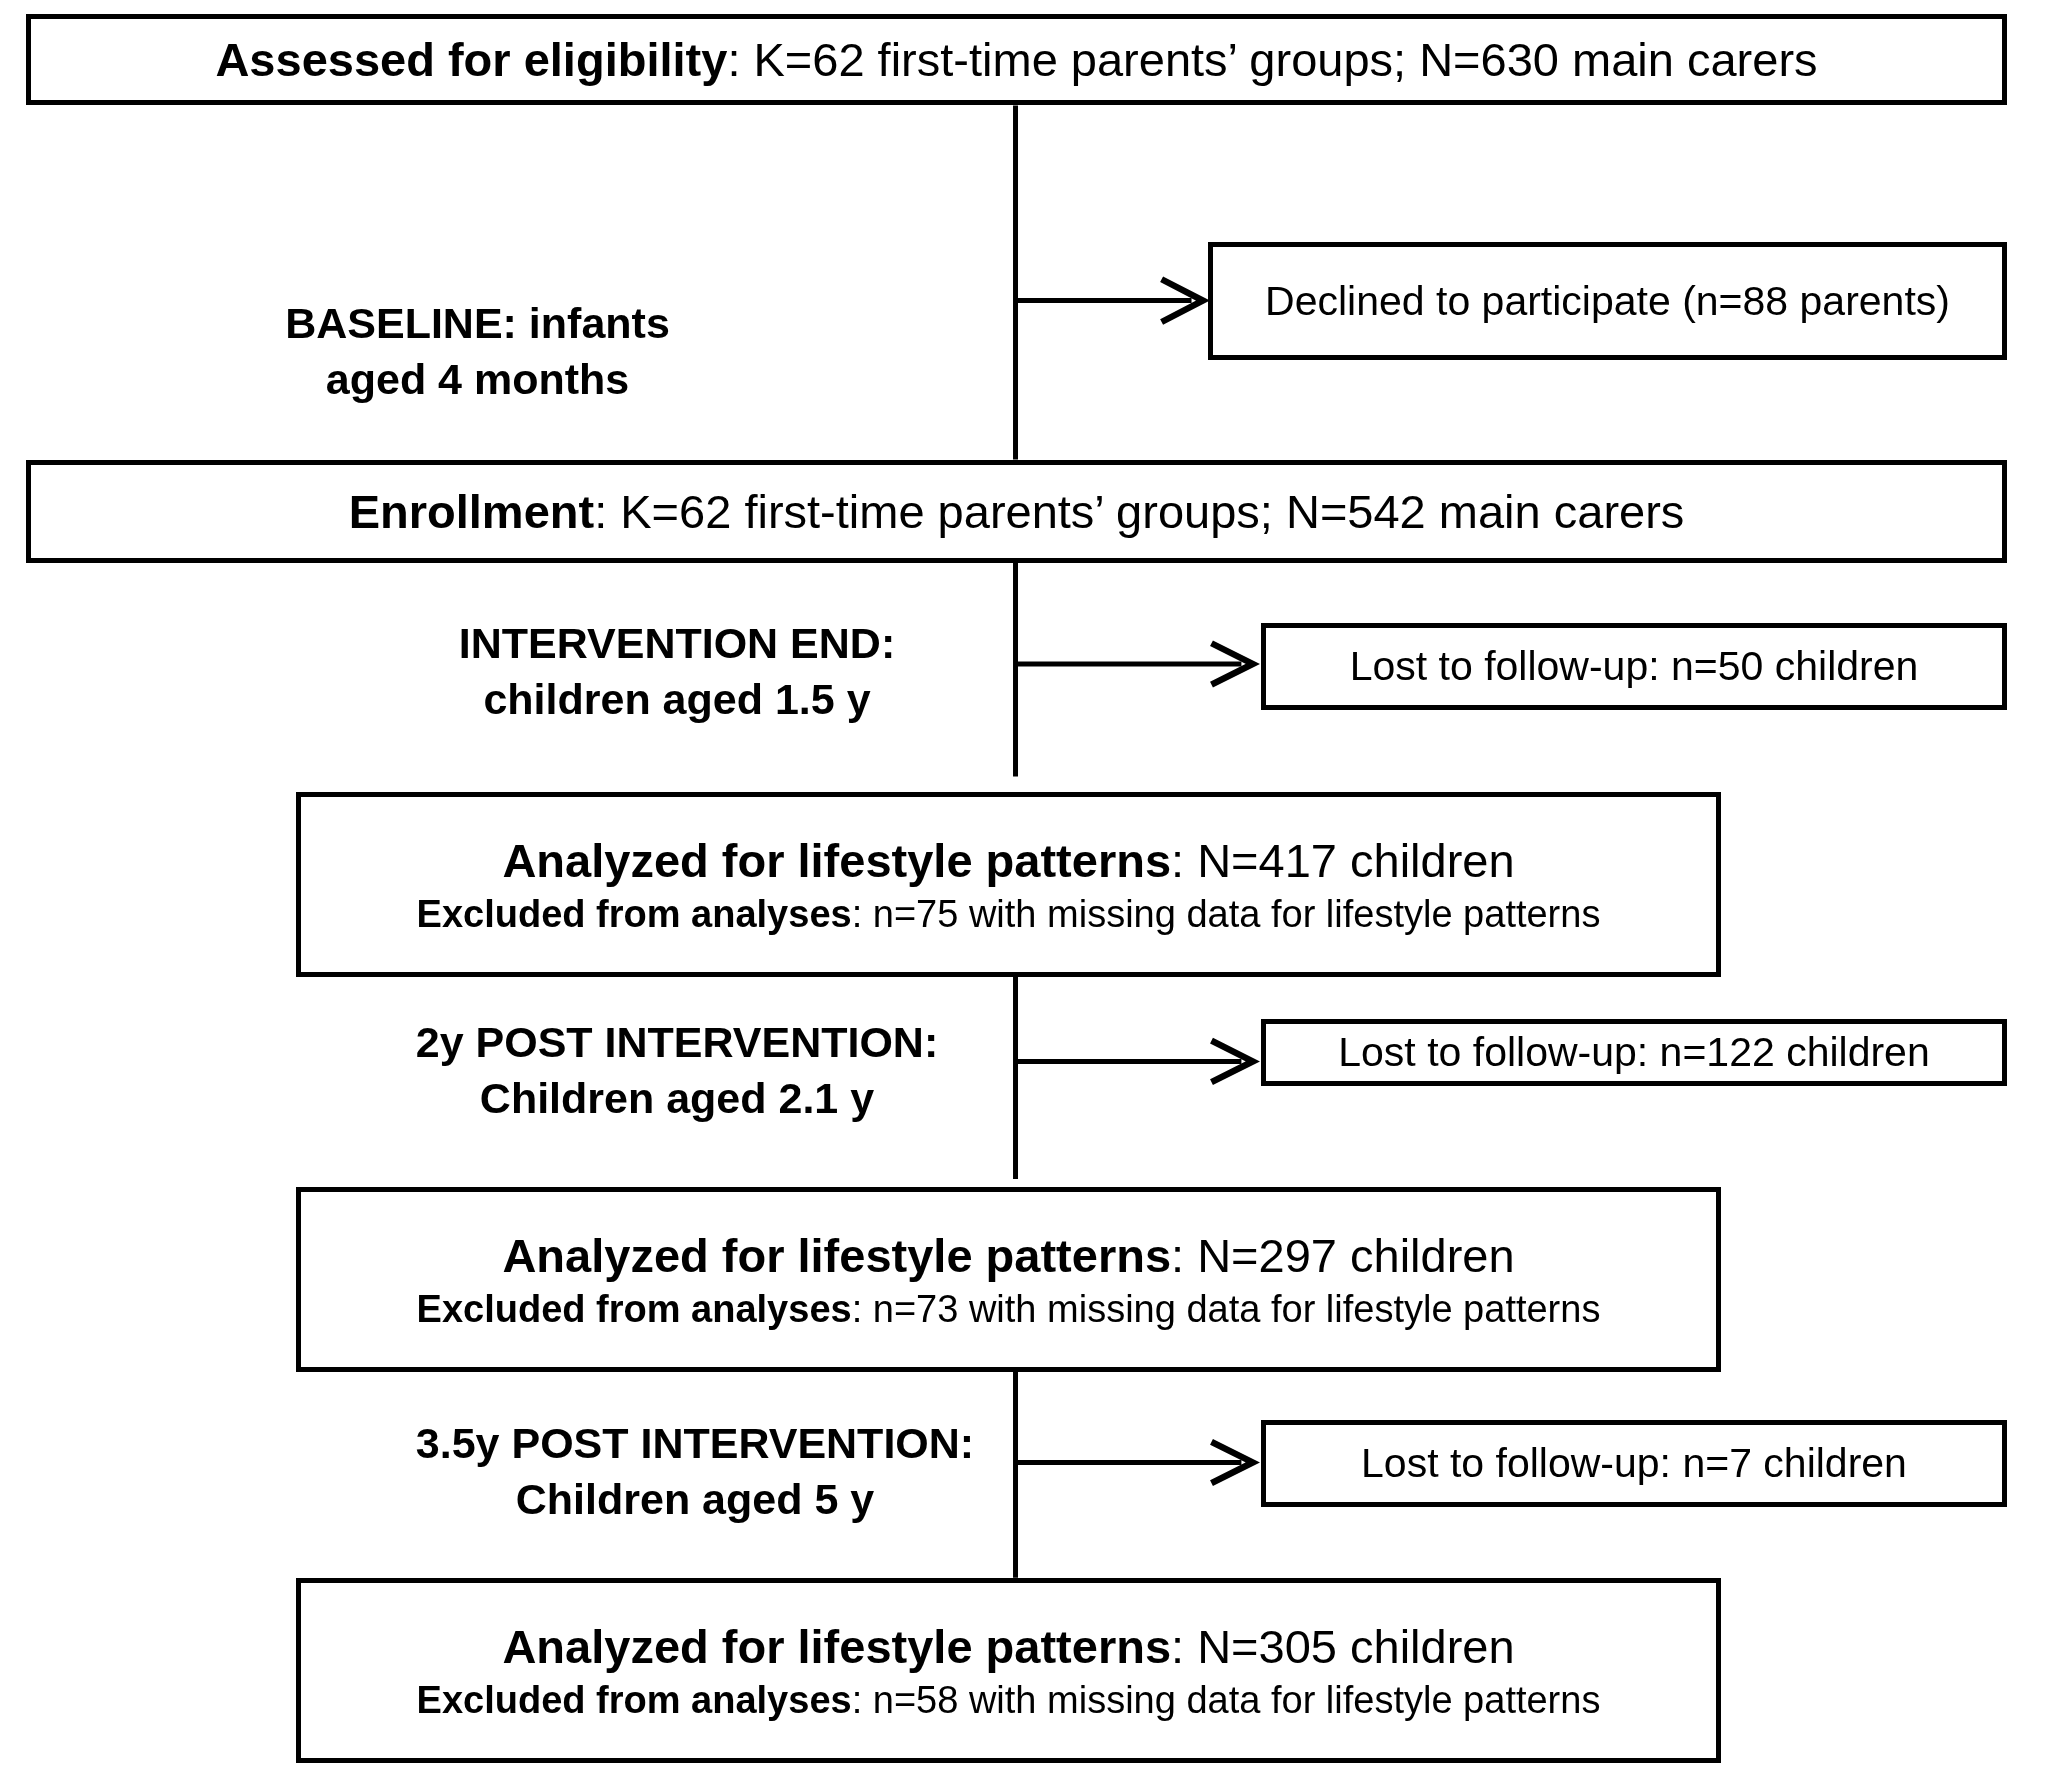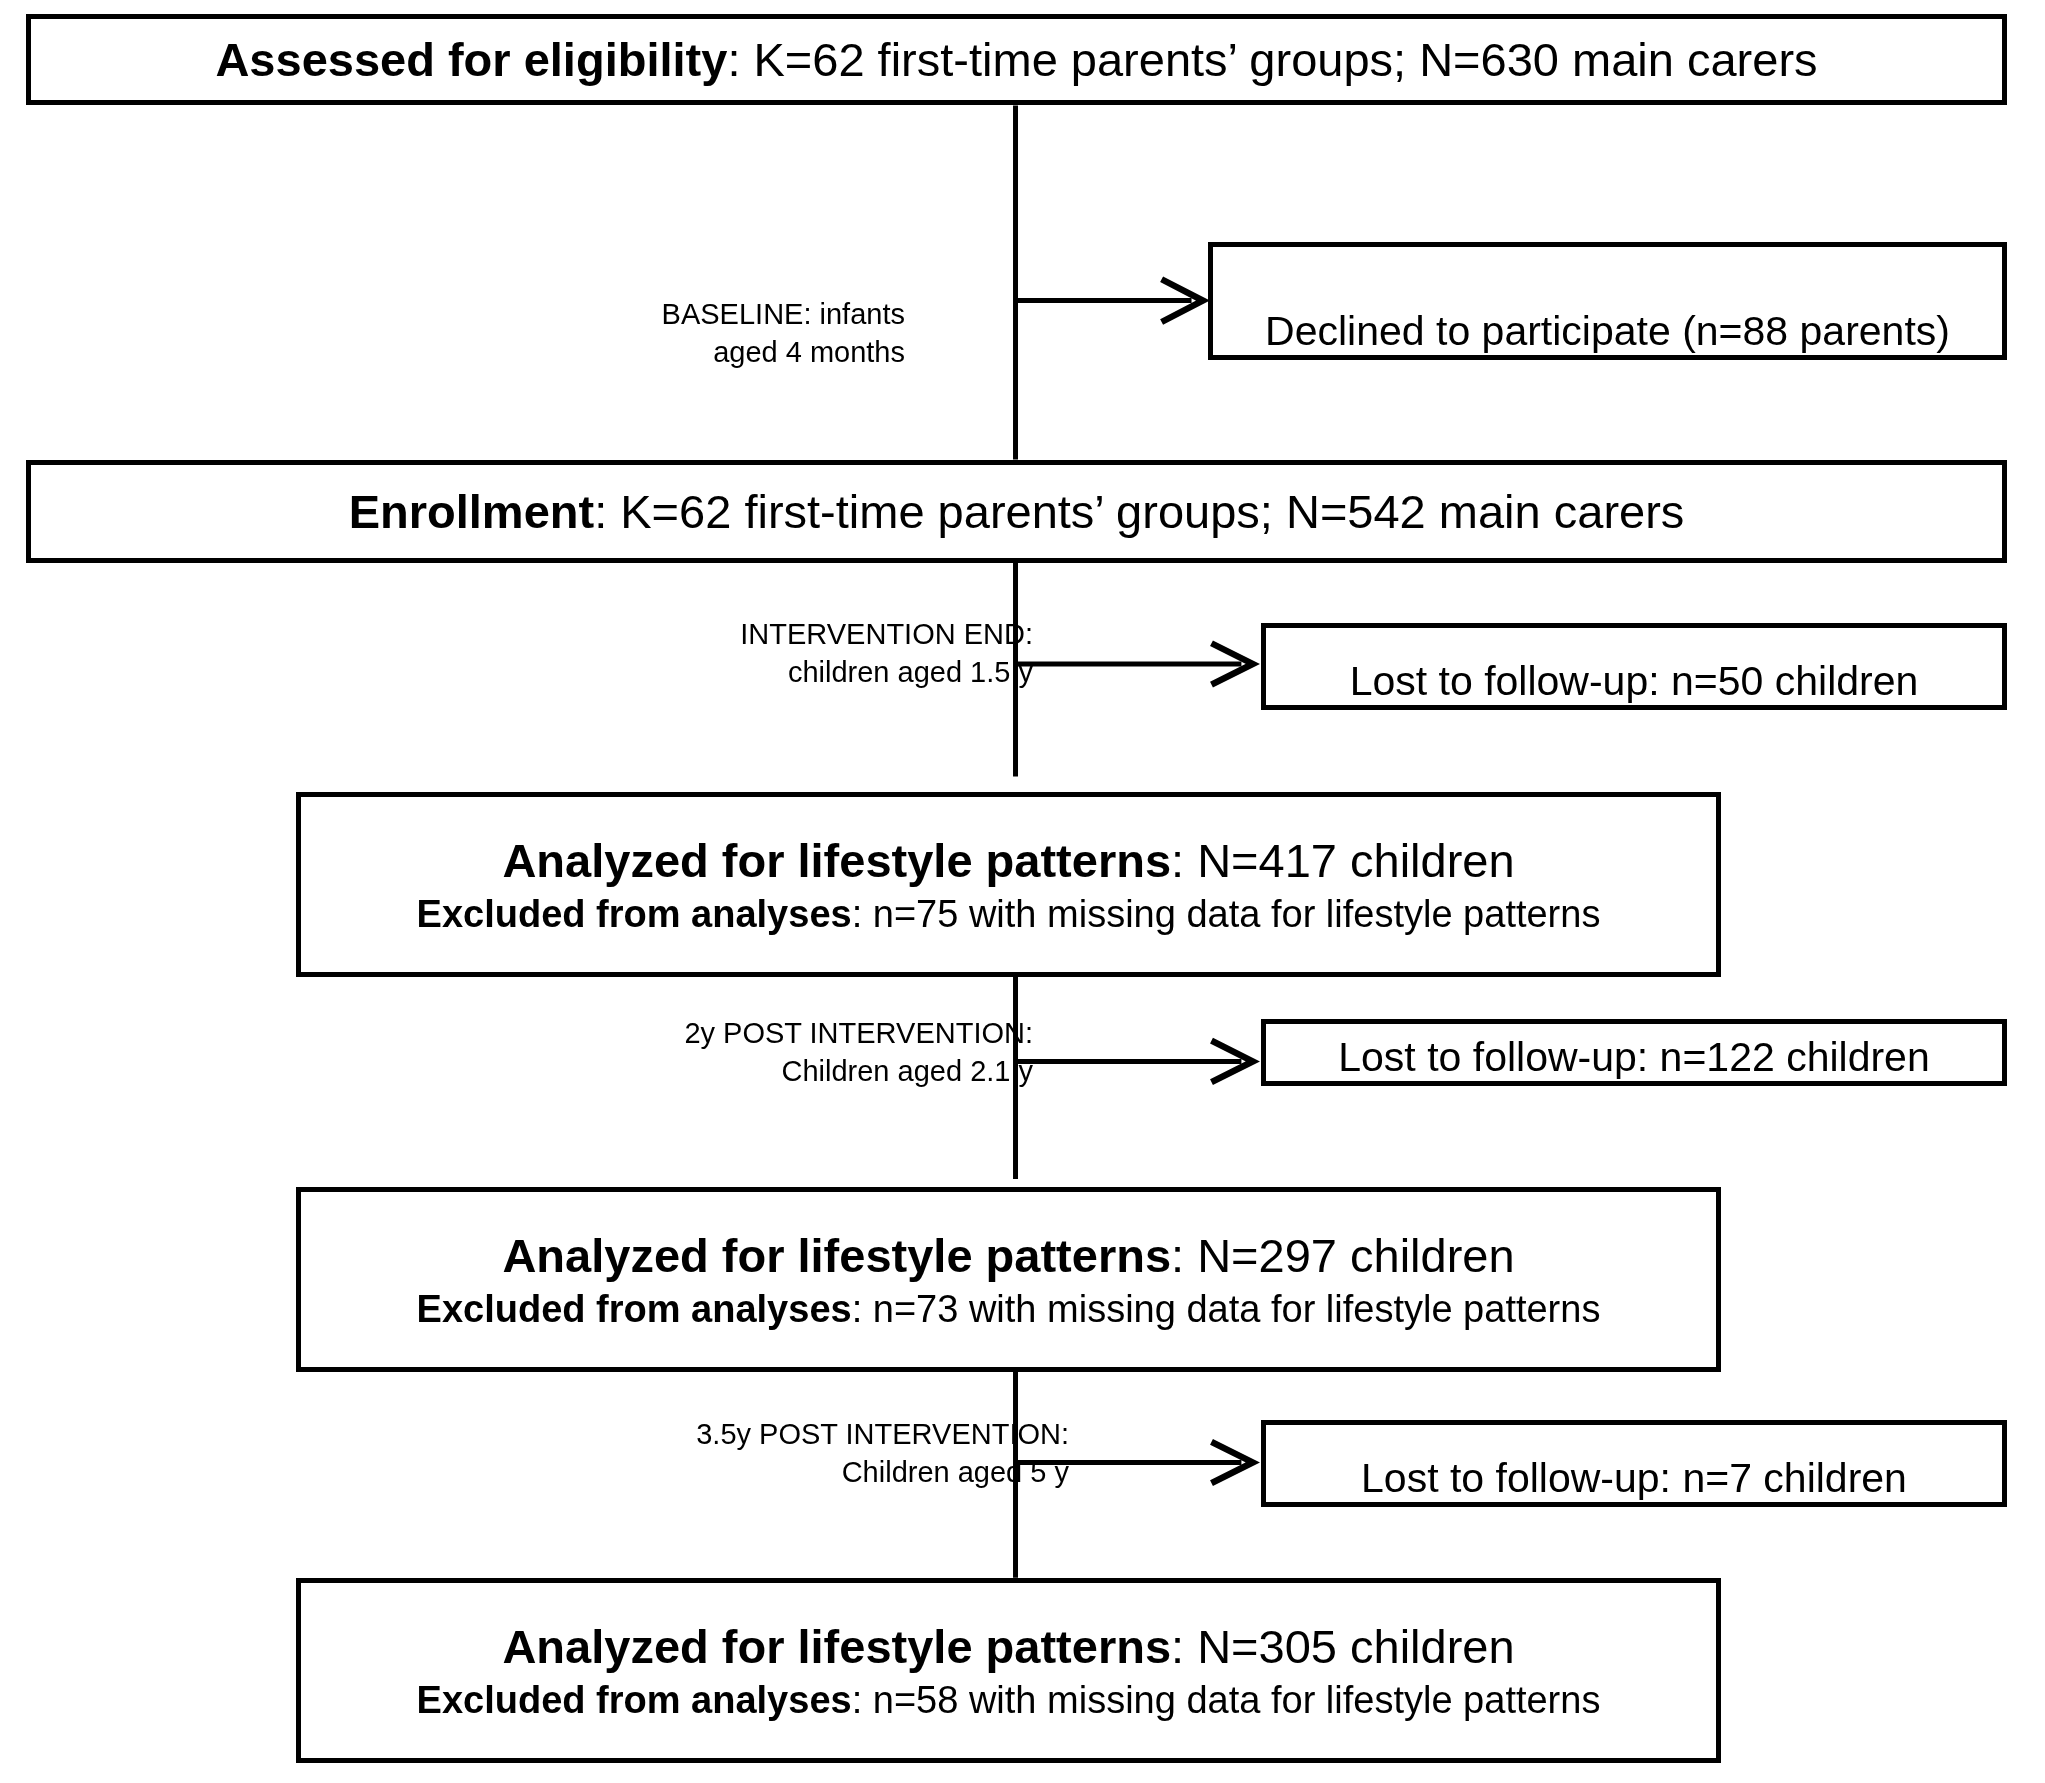--- a/index.html
+++ b/index.html
@@ -29,40 +29,39 @@
     z-index: 3;
   }
   .box .line1,
   .box .line2 {
     display: block;
     width: 100%;
     white-space: nowrap;
   }
   .stage-label {
     position: absolute;
-    text-align: right;
+    text-align: center;
     line-height: 1.30;
-    font-size: 29px;
-    font-weight: 400;
+    font-size: 43px;
+    font-weight: 700;
     white-space: pre-line;
     z-index: 2;
   }
   
   .headline {
     font-size: 47px;
     font-weight: 400;
   }
   .headline b {
     font-weight: 700;
   }
   
   .sidebox {
     font-size: 41px;
     font-weight: 400;
-    justify-content: flex-end;
   }
   
   .analysis .line1 {
     font-size: 47px;
     font-weight: 400;
     margin-bottom: 4.3px;
   }
   .analysis .line1 b { font-weight: 700; }
   .analysis .line2 {
     font-size: 38px;

